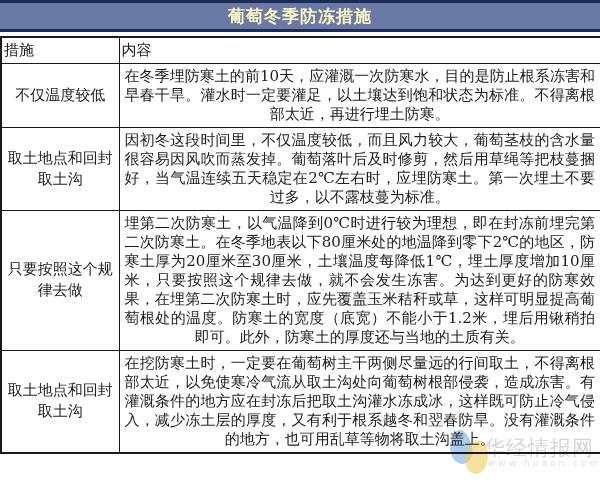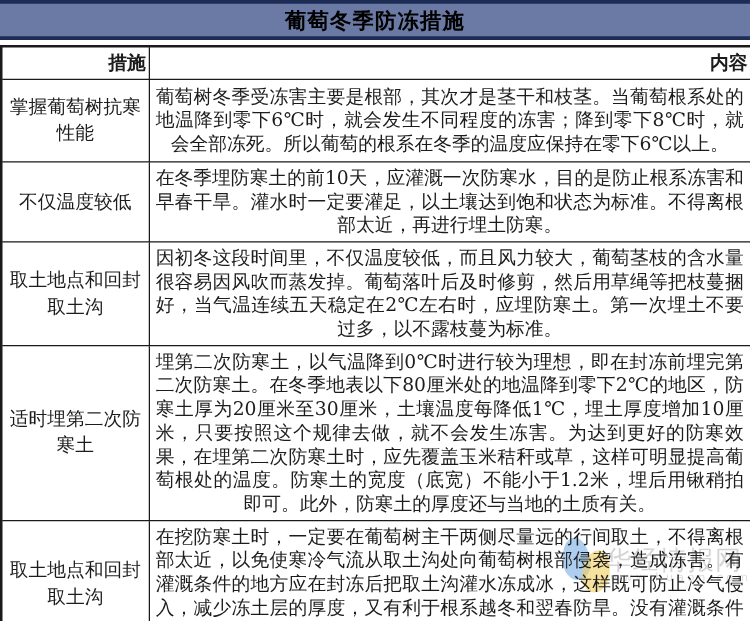--- a/index.html
+++ b/index.html
@@ -15,21 +15,21 @@
 
   
   .title-bar {
     height: 32px;
     background: #6b7aa4;
     border-top: 3px solid #1d2c55;
     border-bottom: 3px solid #1d2c55;
     display: flex; align-items: center; justify-content: center;
   }
   .title-bar .title {
-    color: #000000;
+    color: #fef9c3;
     font-size: 17px;
     font-weight: bold;
     letter-spacing: 1px;
   }
 
   
   .tbl-wrap { position: relative; z-index: 1; margin-top: 4px; }
   table.measures {
     width: 600px;
     border-collapse: collapse;
@@ -39,22 +39,22 @@
   table.measures th, table.measures td {
     border: 1px solid #1a1a1a;
     background: transparent;
   }
   table.measures { border: 2px solid #1a1a1a; }
   col.c-measure { width: 118px; }
   col.c-content { width: 482px; }
 
   th.hdr {
     font-size: 15px;
-    font-weight: bold;
-    text-align: right;
+    font-weight: normal;
+    text-align: left;
     height: 26px;
     padding: 2px;
     background: #ffffff;
   }
   td.measure {
     font-size: 15px;
     text-align: center;
     vertical-align: middle;
     padding: 2px 4px;
     line-height: 21px;
@@ -131,34 +131,30 @@
           <col class="c-measure">
           <col class="c-content">
         </colgroup>
       <thead>
         <tr>
           <th class="hdr">措施</th>
           <th class="hdr">内容</th>
         </tr>
       </thead>
       <tbody>
-        <tr class="r1">
-          <td class="measure">掌握葡萄树抗寒性能</td>
-          <td class="content">葡萄树冬季受冻害主要是根部，其次才是茎干和枝茎。当葡萄根系处的地温降到零下6℃时，就会发生不同程度的冻害；降到零下8℃时，就会全部冻死。所以葡萄的根系在冬季的温度应保持在零下6℃以上。</td>
-        </tr>
         <tr class="r2">
           <td class="measure">不仅温度较低</td>
           <td class="content">在冬季埋防寒土的前10天，应灌溉一次防寒水，目的是防止根系冻害和早春干旱。灌水时一定要灌足，以土壤达到饱和状态为标准。不得离根部太近，再进行埋土防寒。</td>
         </tr>
         <tr class="r3">
           <td class="measure">取土地点和回封取土沟</td>
           <td class="content">因初冬这段时间里，不仅温度较低，而且风力较大，葡萄茎枝的含水量很容易因风吹而蒸发掉。葡萄落叶后及时修剪，然后用草绳等把枝蔓捆好，当气温连续五天稳定在2℃左右时，应埋防寒土。第一次埋土不要过多，以不露枝蔓为标准。</td>
         </tr>
         <tr class="r4">
-          <td class="measure">适时埋第二次防寒土</td>
+          <td class="measure">只要按照这个规律去做</td>
           <td class="content">埋第二次防寒土，以气温降到0℃时进行较为理想，即在封冻前埋完第二次防寒土。在冬季地表以下80厘米处的地温降到零下2℃的地区，防寒土厚为20厘米至30厘米，土壤温度每降低1℃，埋土厚度增加10厘米，只要按照这个规律去做，就不会发生冻害。为达到更好的防寒效果，在埋第二次防寒土时，应先覆盖玉米秸秆或草，这样可明显提高葡萄根处的温度。防寒土的宽度（底宽）不能小于1.2米，埋后用锹稍拍即可。此外，防寒土的厚度还与当地的土质有关。</td>
         </tr>
         <tr class="r5">
           <td class="measure">取土地点和回封取土沟</td>
           <td class="content">在挖防寒土时，一定要在葡萄树主干两侧尽量远的行间取土，不得离根部太近，以免使寒冷气流从取土沟处向葡萄树根部侵袭，造成冻害。有灌溉条件的地方应在封冻后把取土沟灌水冻成冰，这样既可防止冷气侵入，减少冻土层的厚度，又有利于根系越冬和翌春防旱。没有灌溉条件的地方，也可用乱草等物将取土沟盖上。</td>
         </tr>
       </tbody>
     </table>
   </div>
 

